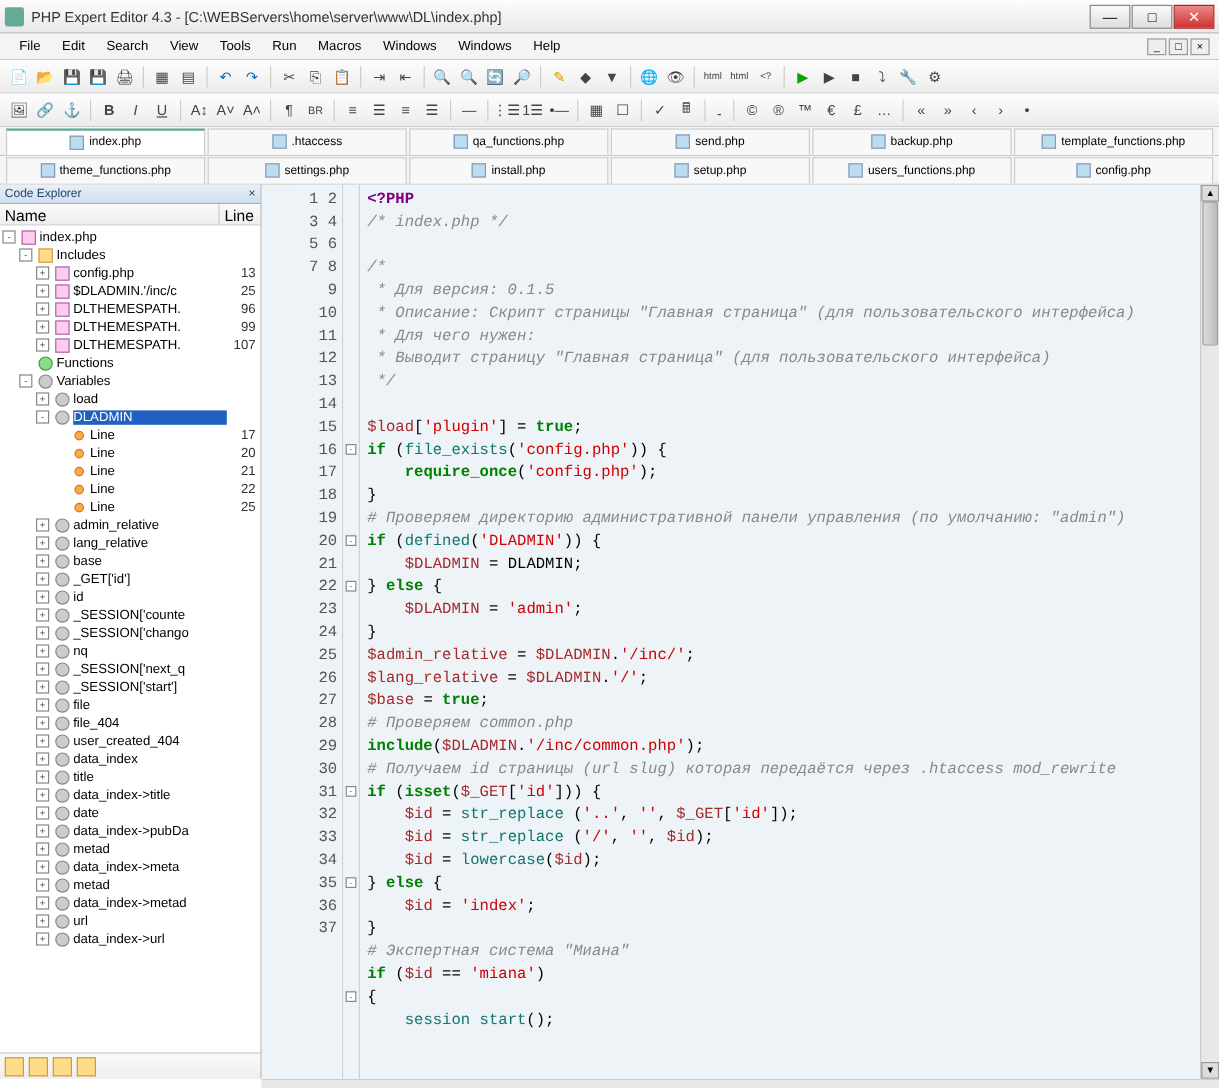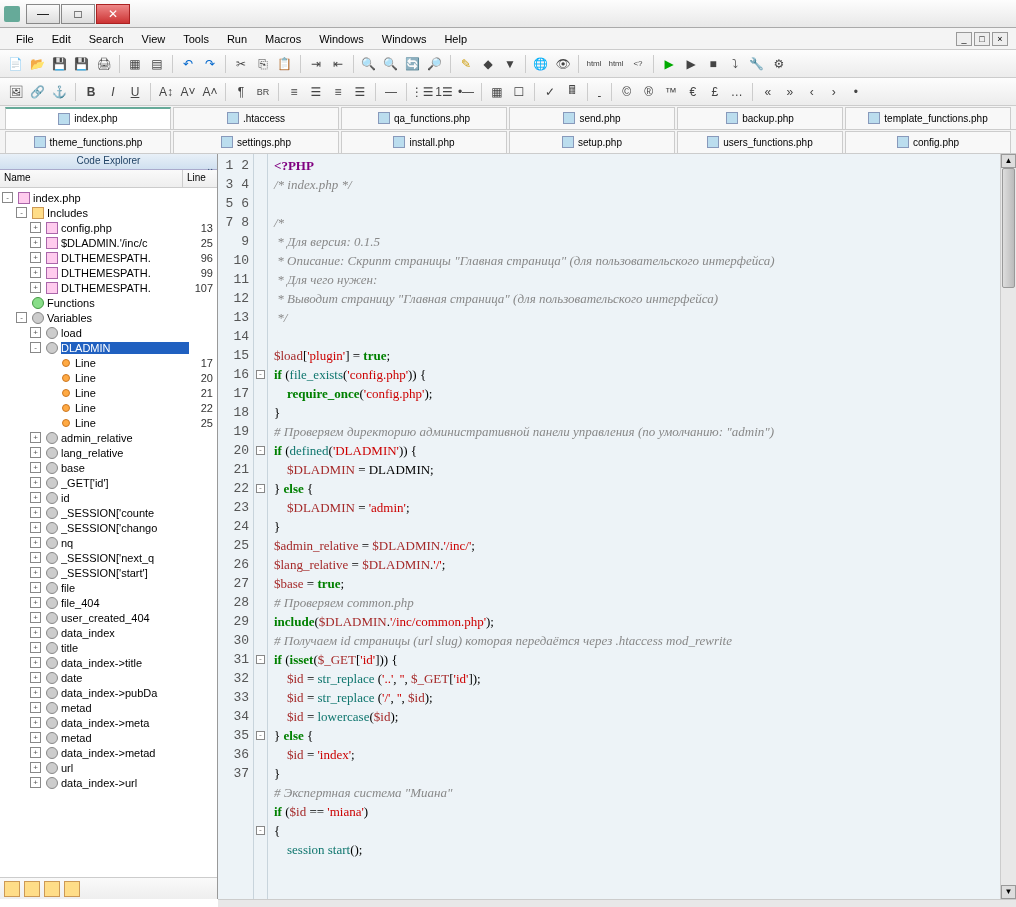--- a/index.html
+++ b/index.html
@@ -16,62 +16,63 @@
 .menubar .mdi span { width:16px; height:14px; border:1px solid #999; background:#eee; font-size:9px; display:flex; align-items:center; justify-content:center; cursor:pointer; }
 .toolbar { height:28px; background:linear-gradient(#fdfdfd,#ececec); border-bottom:1px solid #ccc; display:flex; align-items:center; padding:0 6px; gap:2px; overflow:hidden; }
 .tbtn { width:20px; height:20px; border:1px solid transparent; display:flex; align-items:center; justify-content:center; font-size:12px; cursor:pointer; color:#444; }
 .tsep { width:1px; height:18px; background:#ccc; margin:0 3px; }
 .tabrow { height:24px; background:#f4f4f4; border-bottom:1px solid #ccc; display:flex; align-items:center; padding:0 4px; overflow:hidden; }
 .tab { flex:1; display:flex; align-items:center; justify-content:center; gap:4px; height:22px; border:1px solid #ccc; border-bottom:none; background:#f8f8f8; font-size:10px; cursor:pointer; margin:0 1px; }
 .tab.active { background:#fff; border-top:2px solid #6a9; }
 .tab .fi { width:12px; height:12px; background:#bde; border:1px solid #89b; }
 .main { display:flex; height:745px; }
 .sidebar { width:218px; border-right:1px solid #999; display:flex; flex-direction:column; background:#fafafa; }
-.sbhead { height:16px; background:linear-gradient(#e8f0f8,#d0e0f0); border-bottom:1px solid #aac; padding:1px 4px; color:#246; font-size:10px; display:flex; align-items:center;flex-direction:column; }
+.sbhead { height:16px; background:linear-gradient(#e8f0f8,#d0e0f0); border-bottom:1px solid #aac; padding:1px 4px; color:#246; font-size:10px; display:flex; align-items:center; }
 .sbhead .x { margin-left:auto; cursor:pointer; }
-.sbcols { height:18px; background:linear-gradient(#fafafa,#eee); border-bottom:1px solid #ccc; display:flex; font-size:10px; }
+.sbcols { height:18px; background:linear-gradient(#fafafa,#eee); border-bottom:1px solid #ccc; display:flex; font-size:13px; }
 .sbcols div:first-child { flex:1; padding:2px 4px; border-right:1px solid #ccc; }
 .sbcols div:last-child { width:34px; padding:2px 4px; }
 .tree { flex:1; overflow:auto; background:#fff; font-size:11px; padding:2px 0; }
 .tn { display:flex; align-items:center; height:15px; cursor:pointer; white-space:nowrap; }
 .tn .tog { width:11px; height:11px; border:1px solid #888; background:#fff; margin:0 2px; font-size:8px; line-height:9px; text-align:center; color:#555; }
 .tn .sp { display:inline-block; }
 .tn .ic { width:12px; height:12px; margin:0 3px; flex-shrink:0; }
 .tn .ic.file { background:#fce; border:1px solid #a6a; }
 .tn .ic.fold { background:#fd8; border:1px solid #c95; }
 .tn .ic.func { background:#8d8; border:1px solid #494; border-radius:50%; }
 .tn .ic.var { background:#ccc; border:1px solid #888; border-radius:50%; }
 .tn .ic.dot { width:8px; height:8px; background:#fa4; border:1px solid #c72; border-radius:50%; margin:0 5px; }
 .tn .lbl { flex:1; overflow:hidden; text-overflow:ellipsis; }
 .tn.sel .lbl { background:#2060c0; color:#fff; }
 .tn .ln { width:28px; text-align:right; padding-right:4px; color:#333; }
 .sbfoot { height:22px; background:linear-gradient(#fafafa,#eee); border-top:1px solid #ccc; display:flex; align-items:center; gap:4px; padding:0 4px; }
 .sbfoot span { width:16px; height:16px; background:#fd8; border:1px solid #c95; cursor:pointer; }
 .editor { flex:1; display:flex; background:#edf3f7; overflow:hidden; position:relative; }
-.gutter { width:36px; background:#edf3f7; border-right:1px solid #c8d4dc; text-align:right; padding:2px 4px 0 0; color:#555; font-family:'Courier New',monospace; font-size:13px; line-height:19px; }
+.gutter { width:36px; background:#edf3f7; border-right:1px solid #c8d4dc; text-align:right; padding:2px 4px 0 0; color:#555; font-family:'Courier New',monospace; font-size:13px; line-height:19px;margin-left:32px; }
 .foldcol { width:14px; background:#edf3f7; border-right:1px solid #c8d4dc; padding-top:2px; font-family:monospace; font-size:9px; line-height:19px; text-align:center; color:#888; }
 .foldcol .fb { width:9px; height:9px; border:1px solid #888; background:#fff; margin:5px auto; font-size:8px; line-height:7px; }
-.code { flex:1; padding:2px 6px; font-family:Liberation Serif, serif; font-size:13px; line-height:19px; white-space:pre; overflow:hidden; background:#edf3f7; }
+.code { flex:1; padding:2px 6px; font-family:Liberation Mono, monospace; font-size:13px; line-height:19px; white-space:pre; overflow:hidden; background:#edf3f7; }
 .code .c { color:#888; font-style:italic; }
 .code .k { color:#008000; font-weight:bold; }
 .code .s { color:#c00; }
 .code .v { color:#a52a2a; }
 .code .f { color:#0f766e; }
 .code .p { color:#800080; font-weight:bold; }
 .scrollv { width:16px; background:#e8e8e8; border-left:1px solid #ccc; position:relative; }
 .scrollv .th { position:absolute; top:14px; left:1px; right:1px; height:120px; background:linear-gradient(90deg,#ddd,#bbb); border:1px solid #999; border-radius:2px; }
 .scrollv .ar { height:14px; background:#ddd; border:1px solid #999; text-align:center; font-size:8px; line-height:12px; }
 .scrollv .ar.bot { position:absolute; bottom:0; left:0; right:0; }
 .scrollh { height:16px; background:#e8e8e8; border-top:1px solid #ccc; margin-left:218px; }
 </style>
 </head>
 <body>
 
 <div class="titlebar">
   <div class="icon"></div>
+  <div class="title">PHP Expert Editor 4.3 - [C:\WEBServers\home\server\www\DL\index.php]</div>
   <div class="winbtns">
     <div class="winbtn">—</div>
     <div class="winbtn">□</div>
     <div class="winbtn close">✕</div>
   </div>
 </div>
 
 <div class="menubar" id="menubar">
   <div class="m">File</div>
     <div class="m">Edit</div>

